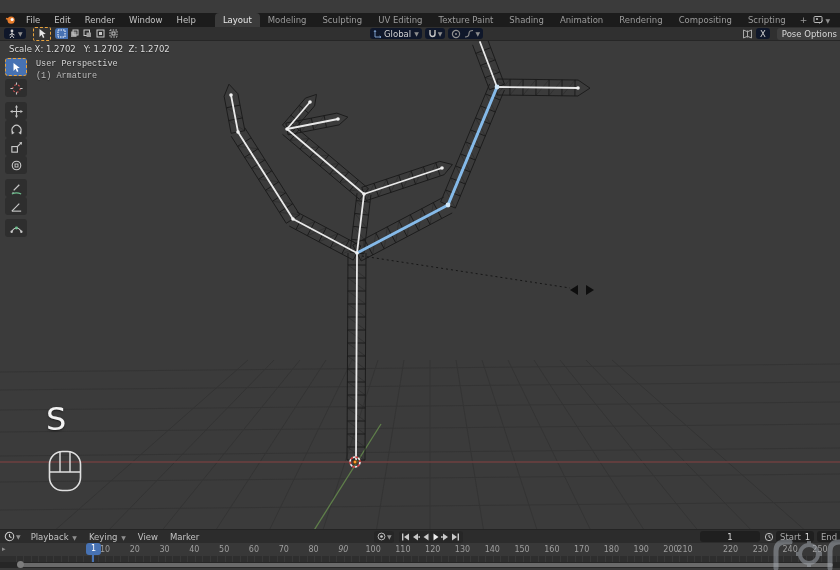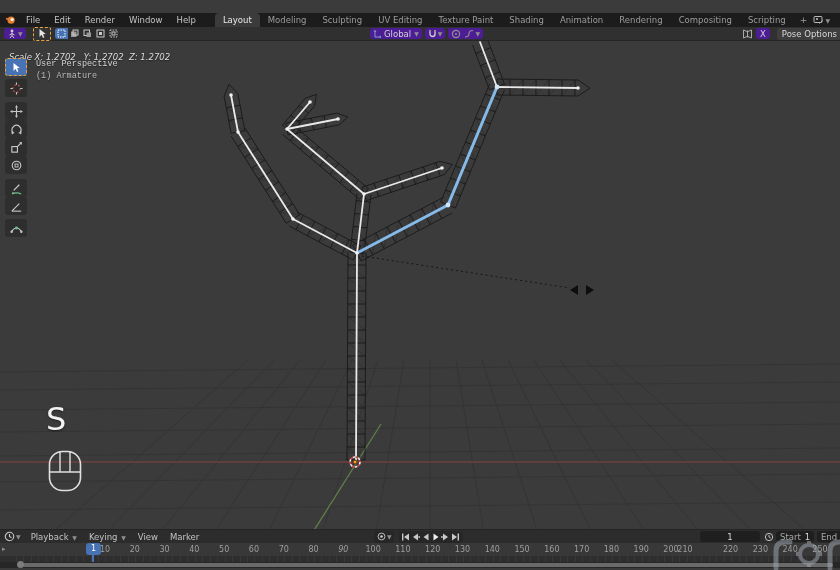--- a/index.html
+++ b/index.html
@@ -12,30 +12,30 @@
   .titlebar{left:0;top:0;width:840px;height:13px;background:#272727;display:flex;align-items:center;padding-left:4px;box-sizing:border-box;}
   .titlebar .t{color:#d8d8d8;font-size:8.5px;margin-left:5px;}
   
   .topbar{left:0;top:13px;width:840px;height:14px;background:#1c1c1c;display:flex;align-items:center;box-sizing:border-box;}
   .menu{color:#c3c3c3;font-size:8.5px;padding:0 7px;cursor:default;}
   .tab{color:#9b9b9b;font-size:8.5px;padding:2px 8px 2px 8px;border-radius:4px 4px 0 0;}
   .tab.active{background:#3b3b3b;color:#e8e8e8;}
   .plus{color:#9b9b9b;font-size:9px;padding:0 6px;}
   
   .toolset{left:0;top:27px;width:840px;height:14px;background:#303030;display:flex;align-items:center;box-sizing:border-box;border-bottom:1px solid #262626;}
-  .chip{background:#4c1d95;border-radius:3px;height:11px;display:flex;align-items:center;padding:0 3px;margin-right:3px;}
+  .chip{background:#0f172a;border-radius:3px;height:11px;display:flex;align-items:center;padding:0 3px;margin-right:3px;}
   .chip .lbl{color:#d2d2d2;font-size:8.5px;margin:0 2px;}
   .caret{color:#8f8f8f;font-size:6px;margin-left:1px;}
   .segbtn{width:13px;height:11px;display:flex;align-items:center;justify-content:center;background:#2b2b2b;}
   .segbtn.on{background:#4772b3;}
   .toolbtn-hdr{width:16px;height:12px;border:1px dashed #e8a33d;border-radius:2px;display:flex;align-items:center;justify-content:center;background:#333;margin:0 4px;}
   .poseopt{background:#3e3e3e;border-radius:3px;height:12px;display:flex;align-items:center;padding:0 5px;color:#d8d8d8;font-size:8.5px;white-space:nowrap;}
   
   #vp{left:0;top:41px;width:840px;height:488px;}
-  .opstatus{left:9px;top:52px;color:#dcdcdc;font-size:8.5px;white-space:pre;text-shadow:0 1px 1px rgba(0,0,0,.4);font-style:italic;}
+  .opstatus{left:9px;top:44px;color:#dcdcdc;font-size:8.5px;white-space:pre;text-shadow:0 1px 1px rgba(0,0,0,.4);}
   .viewinfo{left:36px;top:58px;color:#d4d4d4;font-size:8.5px;line-height:12px;text-shadow:0 1px 1px rgba(0,0,0,.4);font-family:Liberation Mono, monospace;}
   
   .tbtn{position:absolute;left:5px;width:22px;height:18px;background:#2e2e2e;border-radius:3px;display:flex;align-items:center;justify-content:center;}
   .tbtn.active{background:#4772b3;border:1px dashed #e8a33d;box-sizing:border-box;}
   
   .sckey{left:46px;top:400px;color:#f2f2f2;font-size:32px;font-weight:400;text-shadow:0 1px 2px rgba(0,0,0,.5);}
   
   .tl-head{left:0;top:529px;width:840px;height:14px;background:#2c2c2c;display:flex;align-items:center;box-sizing:border-box;border-top:1px solid #242424;}
   .tl-menu{color:#c3c3c3;font-size:8.5px;padding:0 6px;white-space:nowrap;}
   .tl-ruler{left:0;top:543px;width:840px;height:13px;background:#383838;}

